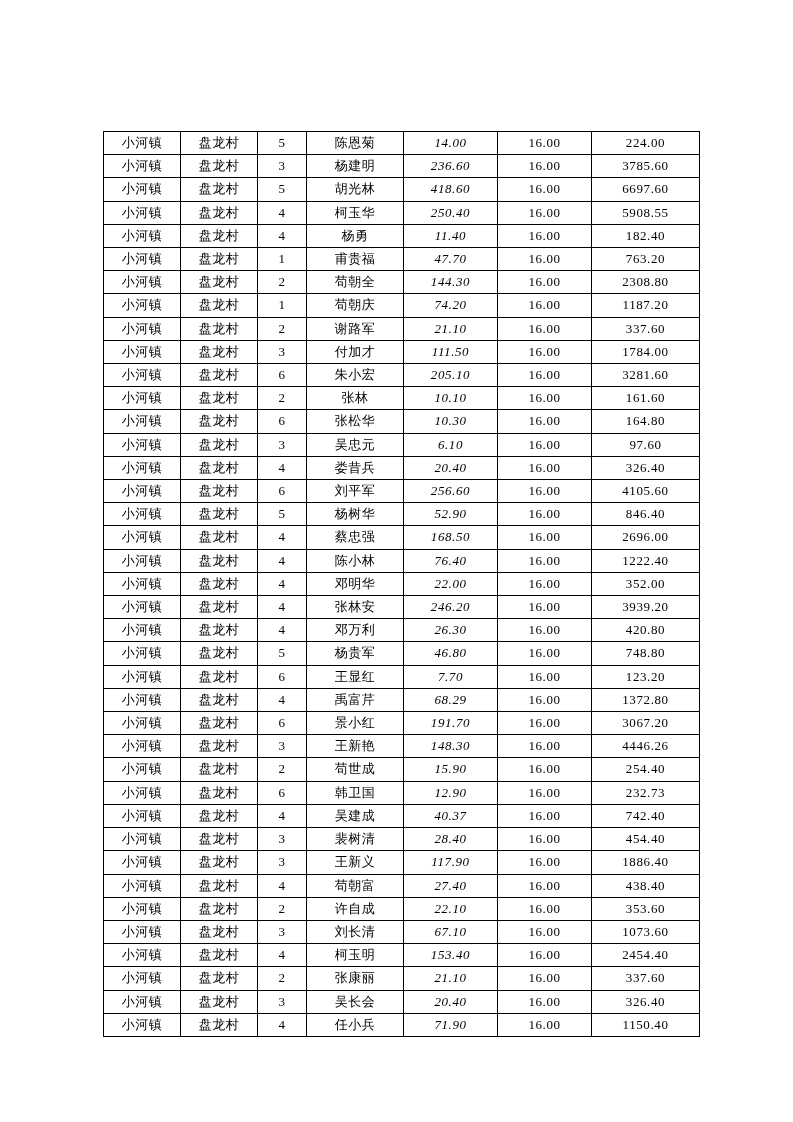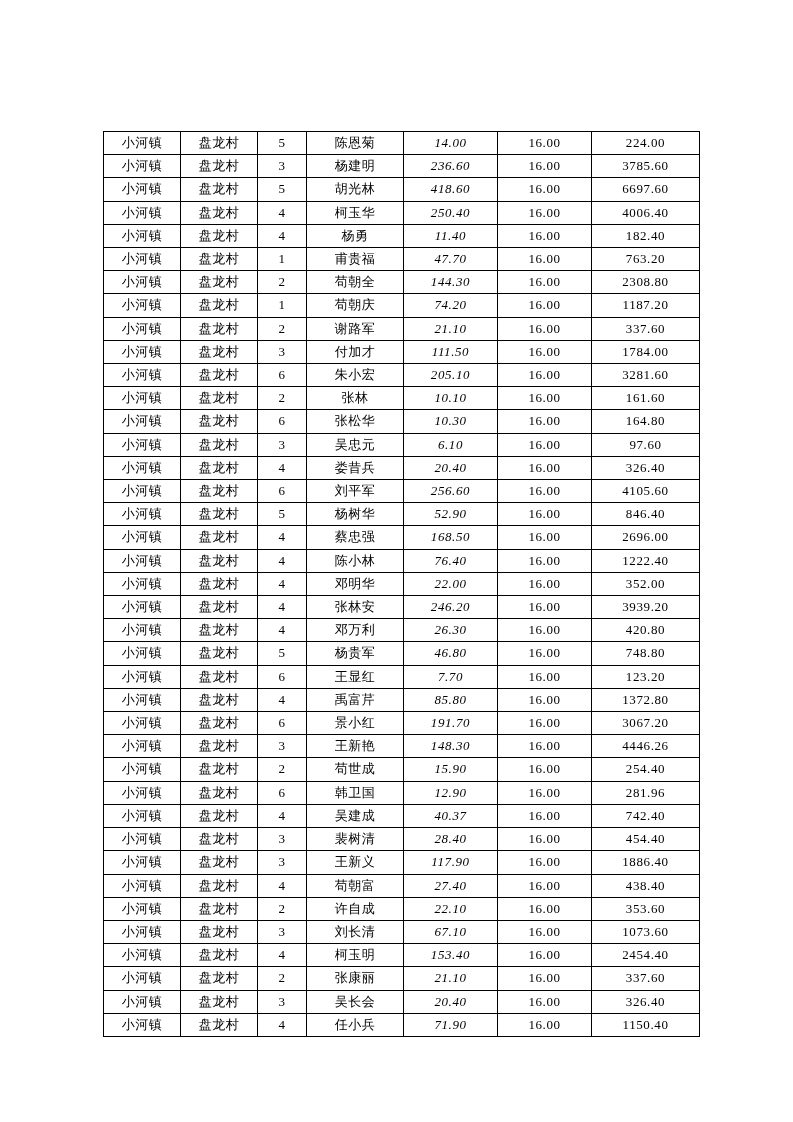--- a/index.html
+++ b/index.html
@@ -97,21 +97,21 @@
             <td class="c-rate num">16.00</td>
             <td class="c-amount num">6697.60</td>
           </tr>
           <tr>
             <td class="c-town cn">小河镇</td>
             <td class="c-village cn">盘龙村</td>
             <td class="c-group num">4</td>
             <td class="c-name cn">柯玉华</td>
             <td class="c-area num">250.40</td>
             <td class="c-rate num">16.00</td>
-            <td class="c-amount num">4006.40</td>
+            <td class="c-amount num">5908.55</td>
           </tr>
           <tr>
             <td class="c-town cn">小河镇</td>
             <td class="c-village cn">盘龙村</td>
             <td class="c-group num">4</td>
             <td class="c-name cn">杨勇</td>
             <td class="c-area num">11.40</td>
             <td class="c-rate num">16.00</td>
             <td class="c-amount num">182.40</td>
           </tr>
@@ -284,21 +284,21 @@
             <td class="c-name cn">王显红</td>
             <td class="c-area num">7.70</td>
             <td class="c-rate num">16.00</td>
             <td class="c-amount num">123.20</td>
           </tr>
           <tr>
             <td class="c-town cn">小河镇</td>
             <td class="c-village cn">盘龙村</td>
             <td class="c-group num">4</td>
             <td class="c-name cn">禹富芹</td>
-            <td class="c-area num">85.80</td>
+            <td class="c-area num">68.29</td>
             <td class="c-rate num">16.00</td>
             <td class="c-amount num">1372.80</td>
           </tr>
           <tr>
             <td class="c-town cn">小河镇</td>
             <td class="c-village cn">盘龙村</td>
             <td class="c-group num">6</td>
             <td class="c-name cn">景小红</td>
             <td class="c-area num">191.70</td>
             <td class="c-rate num">16.00</td>
@@ -322,21 +322,21 @@
             <td class="c-rate num">16.00</td>
             <td class="c-amount num">254.40</td>
           </tr>
           <tr>
             <td class="c-town cn">小河镇</td>
             <td class="c-village cn">盘龙村</td>
             <td class="c-group num">6</td>
             <td class="c-name cn">韩卫国</td>
             <td class="c-area num">12.90</td>
             <td class="c-rate num">16.00</td>
-            <td class="c-amount num">281.96</td>
+            <td class="c-amount num">232.73</td>
           </tr>
           <tr>
             <td class="c-town cn">小河镇</td>
             <td class="c-village cn">盘龙村</td>
             <td class="c-group num">4</td>
             <td class="c-name cn">吴建成</td>
             <td class="c-area num">40.37</td>
             <td class="c-rate num">16.00</td>
             <td class="c-amount num">742.40</td>
           </tr>

